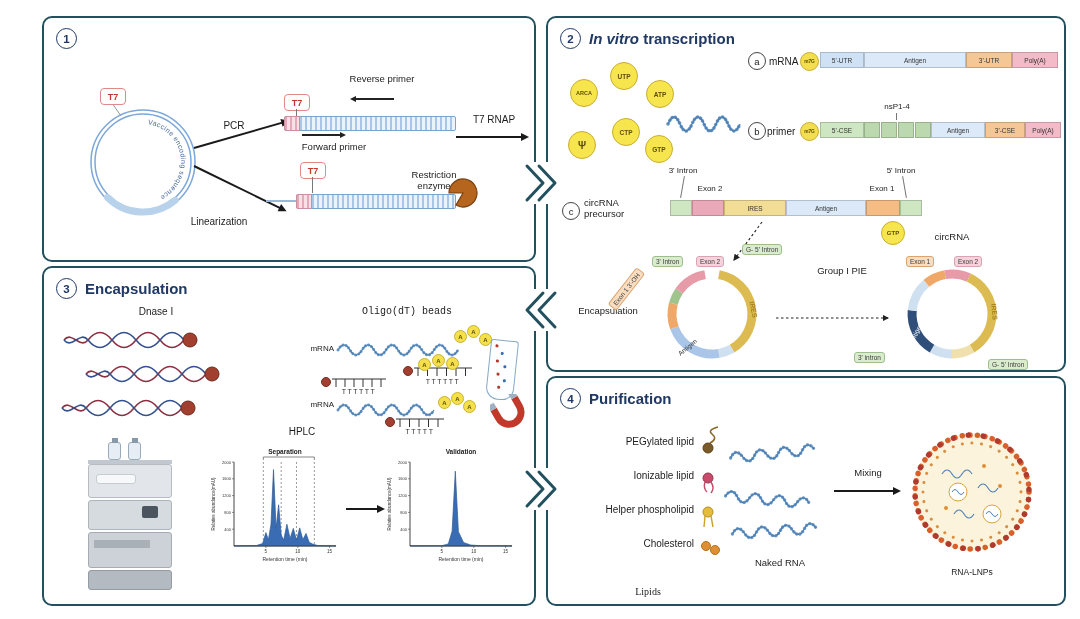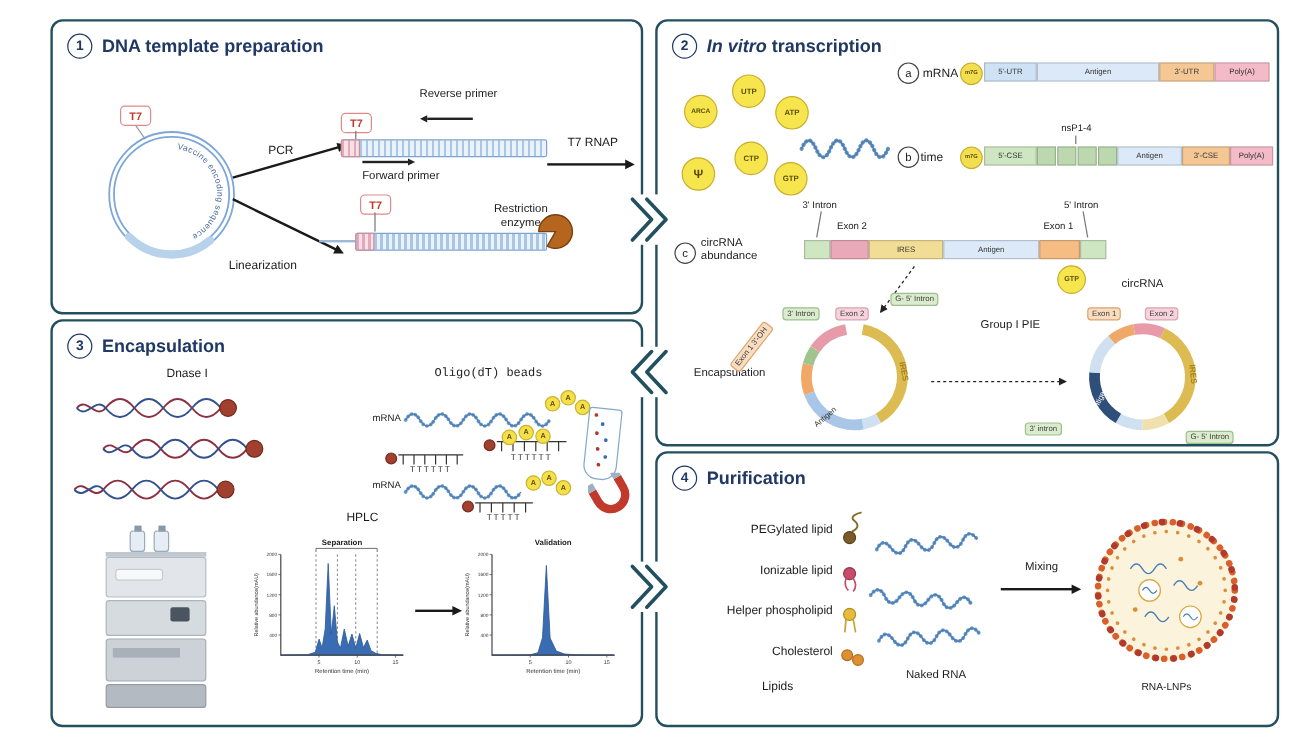--- a/index.html
+++ b/index.html
@@ -55,21 +55,20 @@
   svg text{font-family:"Liberation Sans",sans-serif;}
 </style>
 </head>
 <body>
 
 <div id="stage">
 
   <section class="panel" id="panel1" style="left:42px;top:16px;width:494px;height:246px;">
     <div class="ptitle">
       <span class="badge">1</span>
-      <h2>DNA template preparation</h2>
     </div>
 
     <svg class="abs" style="left:24px;top:56px;" width="145" height="155" viewBox="0 0 145 155">
       <defs>
           <path id="plasmidPath" d="M75,50 a38,38 0 1,1 -0.02,0" fill="none"></path>
         </defs>
       <circle cx="75" cy="88" r="52" fill="none" stroke="#7da7d9" stroke-width="1.5"></circle>
       <circle cx="75" cy="88" r="48" fill="none" stroke="#7da7d9" stroke-width="1.5"></circle>
       <path d="M107.1 126.3 A50 50 0 0 1 39.6 123.4" fill="none" stroke="#b9d2ec" stroke-width="7" stroke-linecap="round"></path>
       <line x1="44" y1="29" x2="53" y2="42" stroke="#999" stroke-width="1"></line>
@@ -132,34 +131,34 @@
     <div class="lbl" style="left:221px;top:38px;">mRNA</div>
     <div class="cap" style="left:252px;top:34px;">m7G</div>
     <div class="seg" style="left:272px;top:34px;width:44px;background:#cfe2f5;">5'-UTR</div>
     <div class="seg" style="left:316px;top:34px;width:102px;background:#dbe9f8;">Antigen</div>
     <div class="seg" style="left:418px;top:34px;width:46px;background:#f5c795;">3'-UTR</div>
     <div class="seg" style="left:464px;top:34px;width:46px;background:#f3bac7;">Poly(A)</div>
 
     <div class="lbl c" style="left:312px;top:84px;width:74px;font-size:8px;">nsP1-4</div>
     <div class="vline" style="left:348px;top:95px;height:7px;"></div>
     <div class="lbadge" style="left:200px;top:104px;">b</div>
-    <div class="lbl" style="left:219px;top:108px;">time</div>
+    <div class="lbl" style="left:219px;top:108px;">primer</div>
     <div class="cap" style="left:252px;top:104px;">m7G</div>
     <div class="seg" style="left:272px;top:104px;width:44px;background:#cfe6c2;">5'-CSE</div>
     <div class="seg" style="left:316px;top:104px;width:16px;background:#bcd8ae;"></div>
     <div class="seg" style="left:333px;top:104px;width:16px;background:#bcd8ae;"></div>
     <div class="seg" style="left:350px;top:104px;width:16px;background:#bcd8ae;"></div>
     <div class="seg" style="left:367px;top:104px;width:16px;background:#bcd8ae;"></div>
     <div class="seg" style="left:383px;top:104px;width:54px;background:#dbe9f8;">Antigen</div>
     <div class="seg" style="left:437px;top:104px;width:40px;background:#f5c795;">3'-CSE</div>
     <div class="seg" style="left:477px;top:104px;width:36px;background:#f3bac7;">Poly(A)</div>
 
     <div class="lbadge" style="left:14px;top:184px;">c</div>
     <div class="lbl" style="left:36px;top:180px;font-size:9.5px;">circRNA</div>
-    <div class="lbl" style="left:36px;top:191px;font-size:9.5px;">abundance</div>
+    <div class="lbl" style="left:36px;top:191px;font-size:9.5px;">precursor</div>
     <div class="lbl c" style="left:104px;top:148px;width:62px;font-size:8px;">3' Intron</div>
     <div class="cline" style="left:134px;top:158px;height:22px;transform:rotate(10deg);"></div>
     <div class="lbl c" style="left:134px;top:166px;width:56px;font-size:8px;">Exon 2</div>
     <div class="lbl c" style="left:306px;top:166px;width:56px;font-size:8px;">Exon 1</div>
     <div class="lbl c" style="left:322px;top:148px;width:62px;font-size:8px;">5' Intron</div>
     <div class="cline" style="left:356px;top:158px;height:22px;transform:rotate(-10deg);"></div>
     <div class="seg" style="left:122px;top:182px;width:22px;background:#cfe6c2;"></div>
     <div class="seg" style="left:144px;top:182px;width:32px;background:#eaa9b8;"></div>
     <div class="seg" style="left:176px;top:182px;width:62px;background:#f2dd96;">IRES</div>
     <div class="seg" style="left:238px;top:182px;width:80px;background:#dbe9f8;">Antigen</div>
@@ -368,21 +367,21 @@
       </g>
       <g>
         <circle cx="10" cy="86" r="5" fill="#e6bc3c" stroke="#b38f1f" stroke-width="1"></circle>
         <path d="M7,90 l-1,11 M13,90 l2,11" fill="none" stroke="#caa22a" stroke-width="1.4"></path>
       </g>
       <g>
         <circle cx="8" cy="120" r="4.5" fill="#df8f33" stroke="#b36f1d" stroke-width="1"></circle>
         <circle cx="17" cy="124" r="4.5" fill="#df8f33" stroke="#b36f1d" stroke-width="1"></circle>
       </g>
     </svg>
-    <div class="lbl c" style="left:50px;top:189px;width:100px;">Lipids</div>
+    <div class="lbl c" style="left:50px;top:208px;width:100px;font-family:Liberation Serif, serif;">Lipids</div>
 
     <svg class="abs" style="left:176px;top:58px;" width="116" height="120" viewBox="0 0 116 120">
       <g transform="translate(6,16) rotate(-6)">
         <path d="M0,6 q6,-10 12,0 t12,0 t12,0 t12,0 t12,0 t12,0 t12,0" fill="none" stroke="#4a7fb5" stroke-width="1.3"></path>
         <path d="M0,6 q6,-10 12,0 t12,0 t12,0 t12,0 t12,0 t12,0 t12,0" fill="none" stroke="#4a7fb5" stroke-width="3.2" stroke-dasharray="0.2 3.4" stroke-linecap="round" opacity="0.8"></path>
       </g>
       <g transform="translate(2,54) rotate(5)">
         <path d="M0,6 q6,-10 12,0 t12,0 t12,0 t12,0 t12,0 t12,0 t12,0" fill="none" stroke="#4a7fb5" stroke-width="1.3"></path>
         <path d="M0,6 q6,-10 12,0 t12,0 t12,0 t12,0 t12,0 t12,0 t12,0" fill="none" stroke="#4a7fb5" stroke-width="3.2" stroke-dasharray="0.2 3.4" stroke-linecap="round" opacity="0.8"></path>
       </g>

